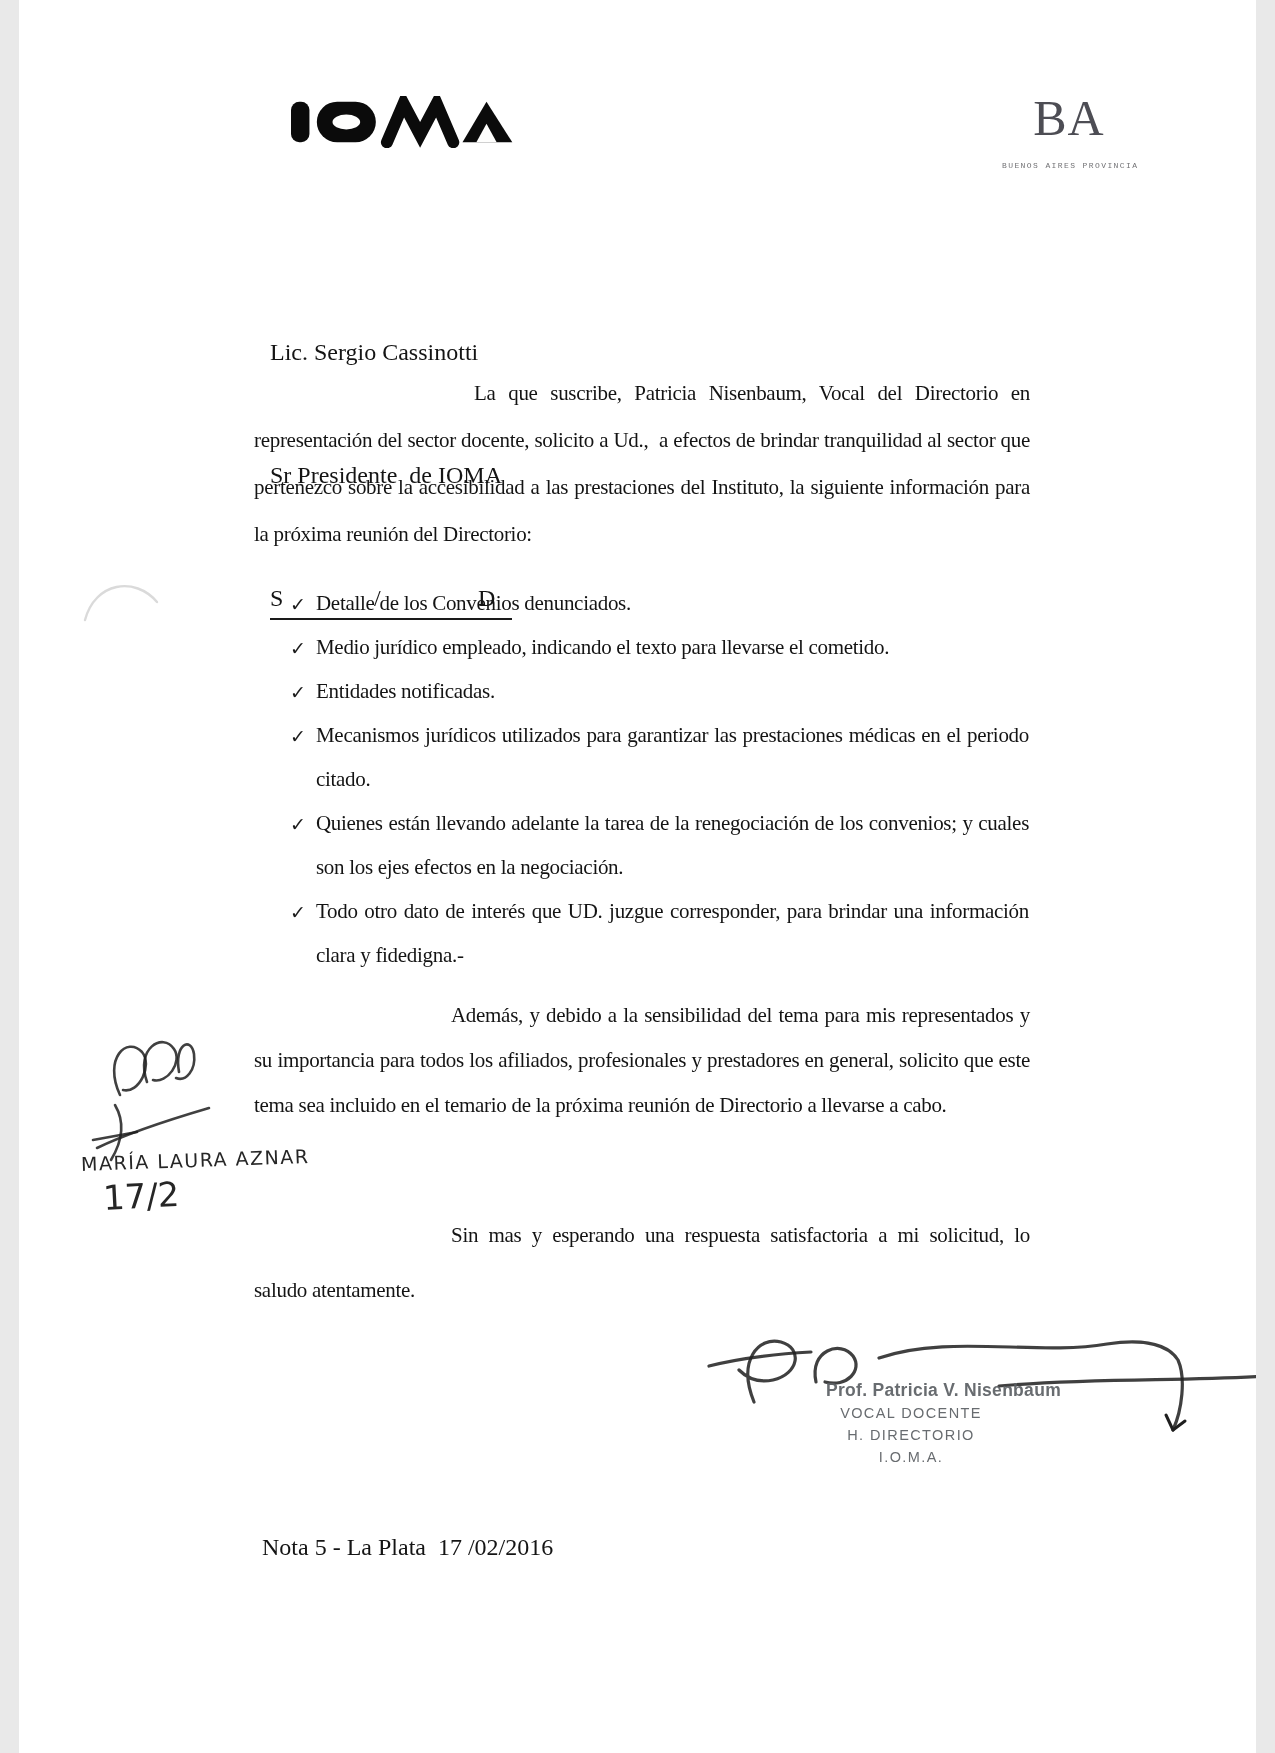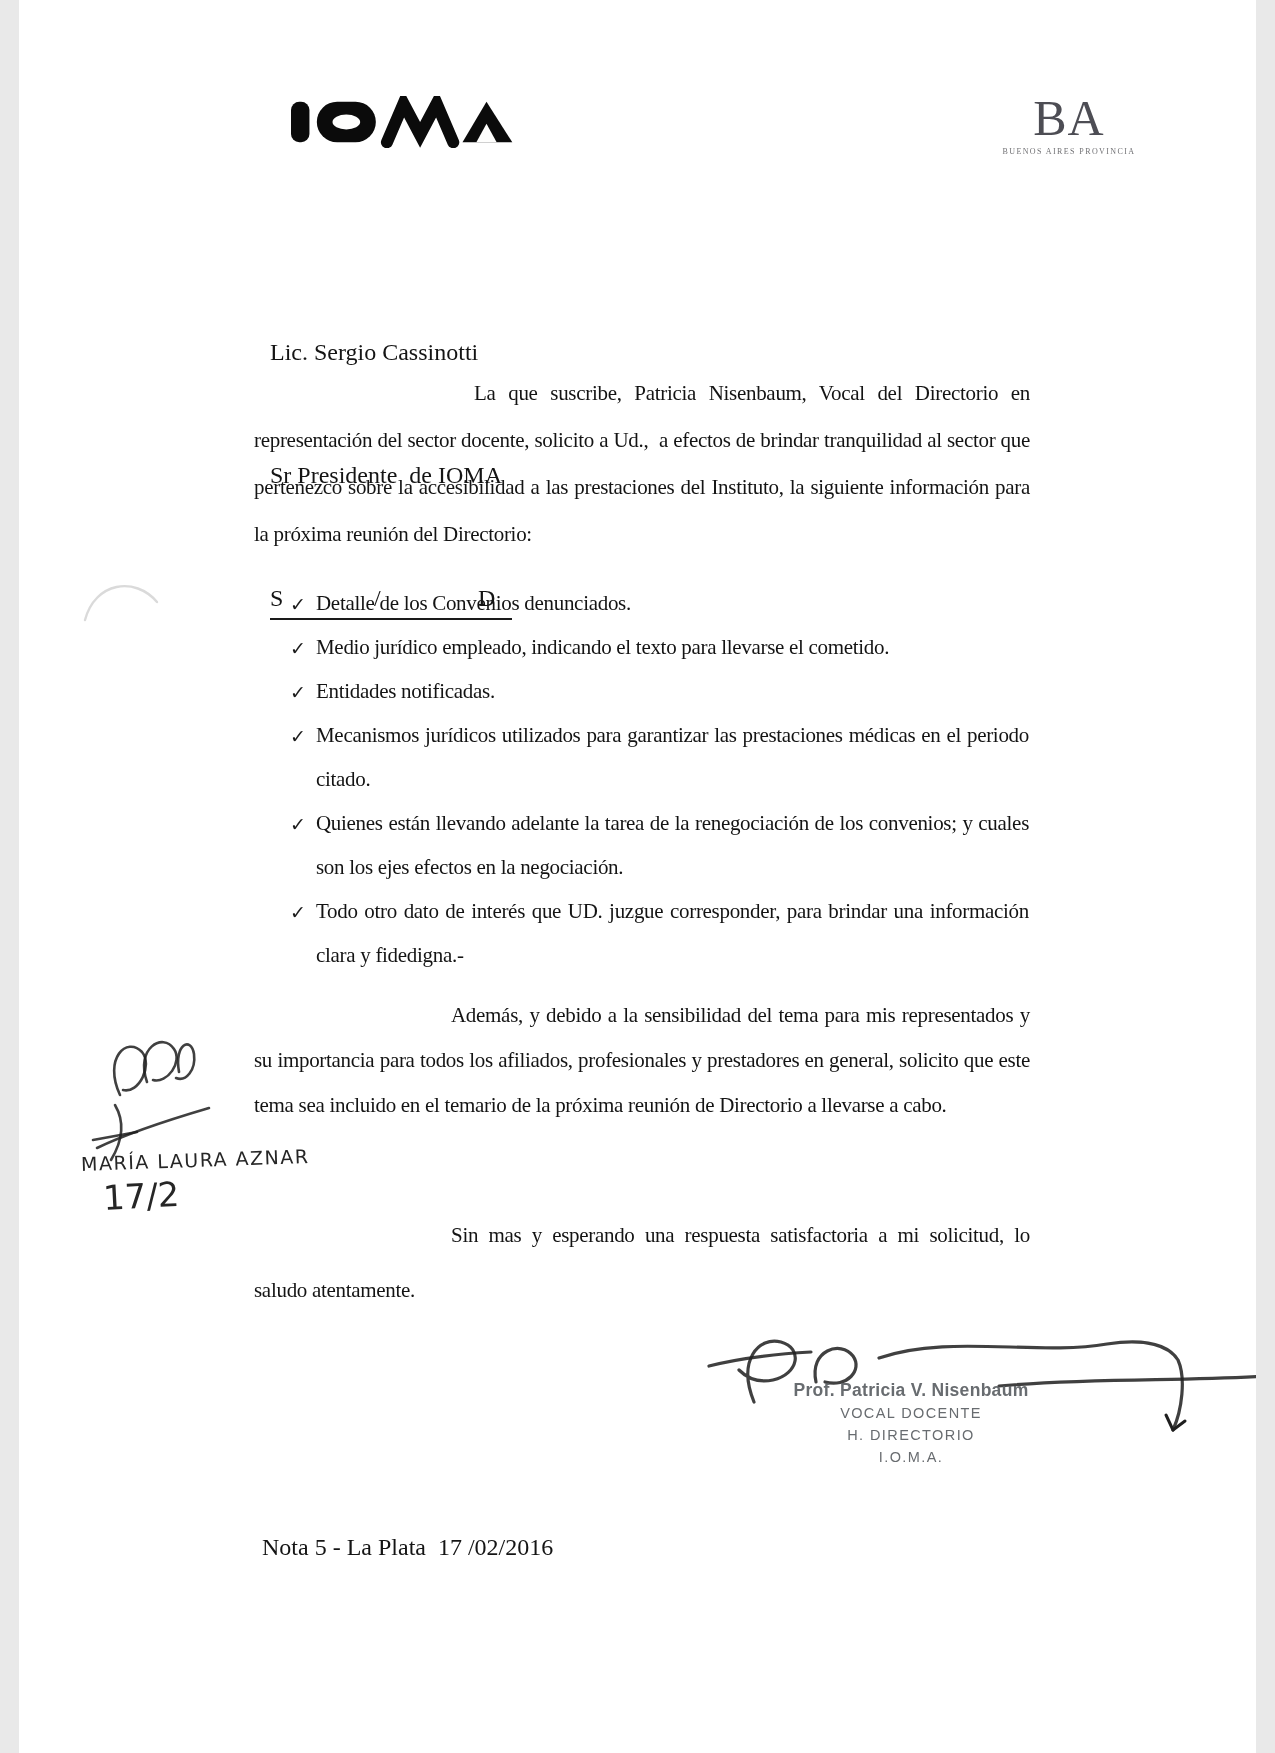--- a/index.html
+++ b/index.html
@@ -9,21 +9,21 @@
     color:#141414;
     font-family:"Liberation Serif", serif;
     overflow:hidden;
   }
   .abs { position:absolute; }
 
   
   .ioma-logo { left:272px; top:96px; }
   .ba-logo { left:983px; top:92px; width:134px; text-align:center; color:#35353d; }
   .ba-letters { font-family:"Liberation Serif",serif; font-size:50px; line-height:52px; letter-spacing:1px; font-weight:400; opacity:.88; }
-  .ba-sub { font-family:Liberation Serif, serif; font-size:8px; letter-spacing:1.4px; color:#4c4c50; white-space:nowrap; margin-top:3px; opacity:.8; }
+  .ba-sub { font-family:Liberation Mono, monospace; font-size:8px; letter-spacing:1.4px; color:#4c4c50; white-space:nowrap; margin-top:17px; opacity:.8; }
 
   
   .recipient { left:251px; top:250px; font-size:24px; line-height:41px; white-space:pre-wrap; }
   .sd-line { position:relative; width:242px; height:40px; border-bottom:2.5px solid #1a1a1a; }
   .sd-line span { position:absolute; top:0; }
   .sd-s { left:0; }
   .sd-slash { left:104px; }
   .sd-d { left:208px; }
 
   
@@ -42,21 +42,21 @@
   .hand { font-family:"DejaVu Sans",sans-serif; color:#262626; }
   .margin-sig { left:56px; top:1010px; }
   .margin-name { left:62px; top:1149px; font-size:19px; letter-spacing:1.5px; transform:rotate(-2deg); white-space:nowrap; }
   .margin-date { left:84px; top:1176px; font-size:34px; transform:rotate(-3deg); }
 
   
   .sig-main { left:660px; top:1320px; }
   .stamp { left:742px; top:1378px; width:300px; text-align:center;
            font-family:"Liberation Sans",sans-serif; color:#5c6064;
            filter:blur(0.4px); opacity:.92; }
-  .stamp-l1 { font-size:17.5px; font-weight:bold; letter-spacing:.3px; line-height:24px; }
+  .stamp-l1 { font-size:17.5px; font-weight:bold; letter-spacing:.3px; line-height:24px;text-align:right; }
   .stamp-l  { font-size:14.5px; letter-spacing:1.4px; line-height:22px; }
 
   .footer { left:243px; top:1534px; font-size:24px; white-space:pre-wrap; }
 
   .pencil-arc { left:56px; top:570px; }
 
   svg .ink { stroke:#1f1f1f; stroke-width:2.6; fill:none; stroke-linecap:round; opacity:.85; }
 </style>
 </head>
 <body>

